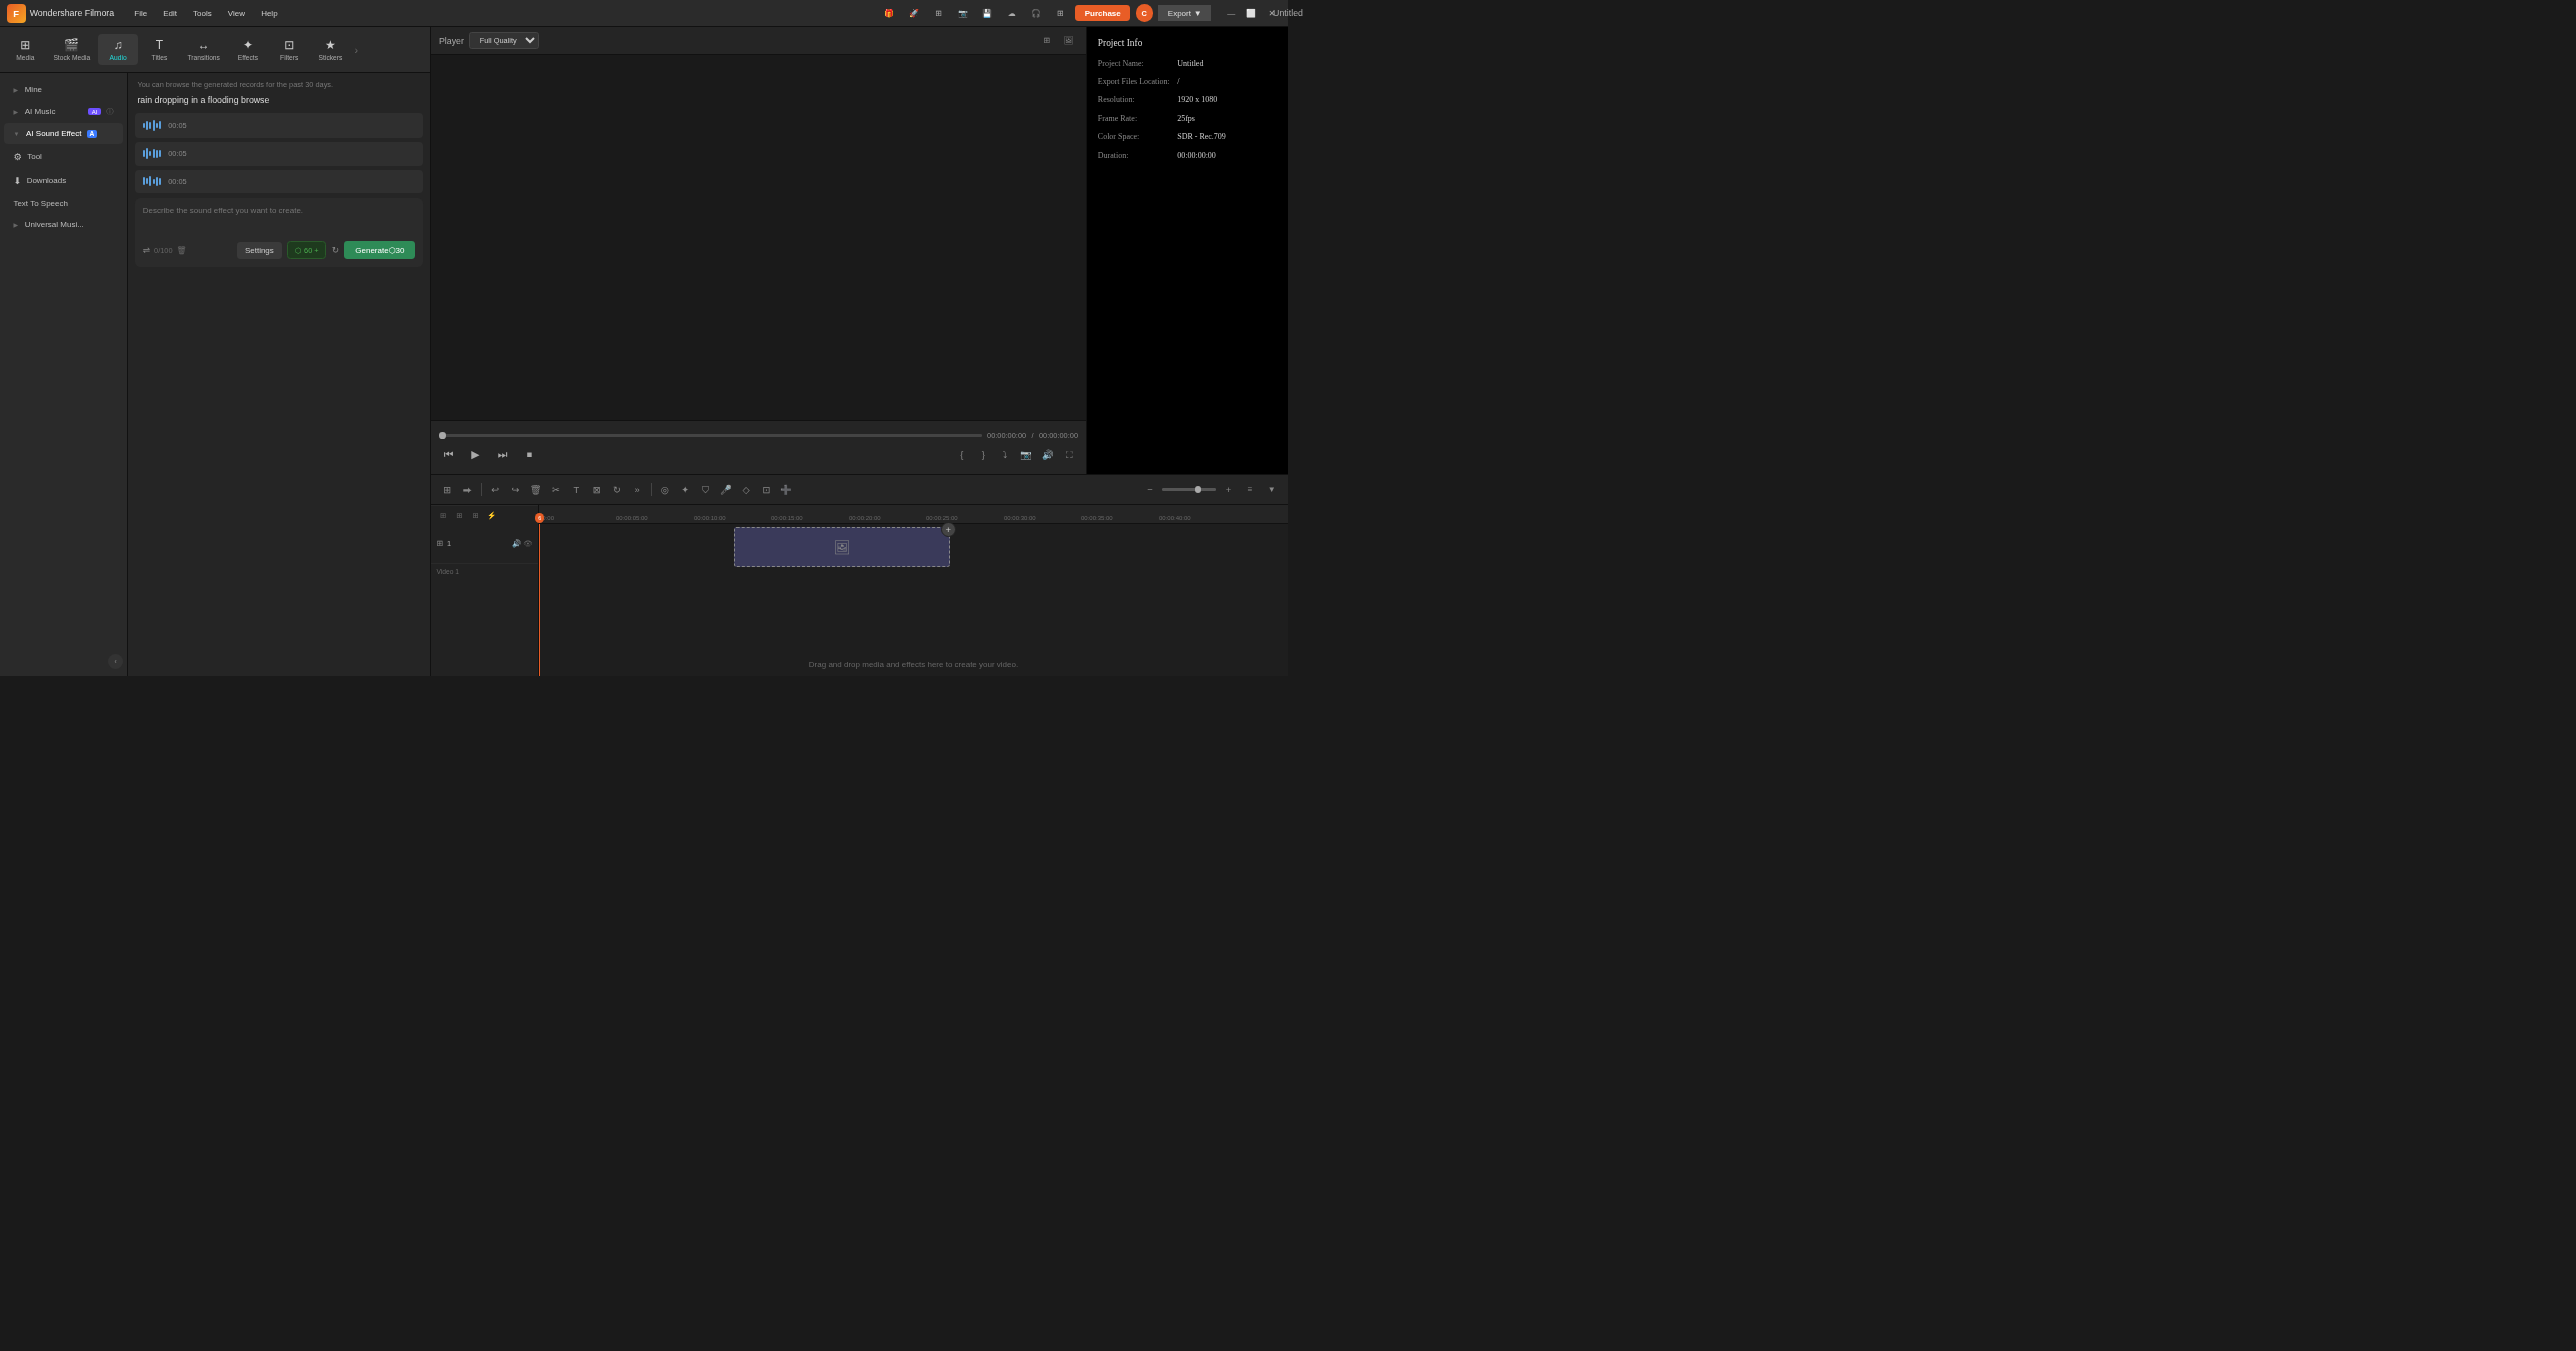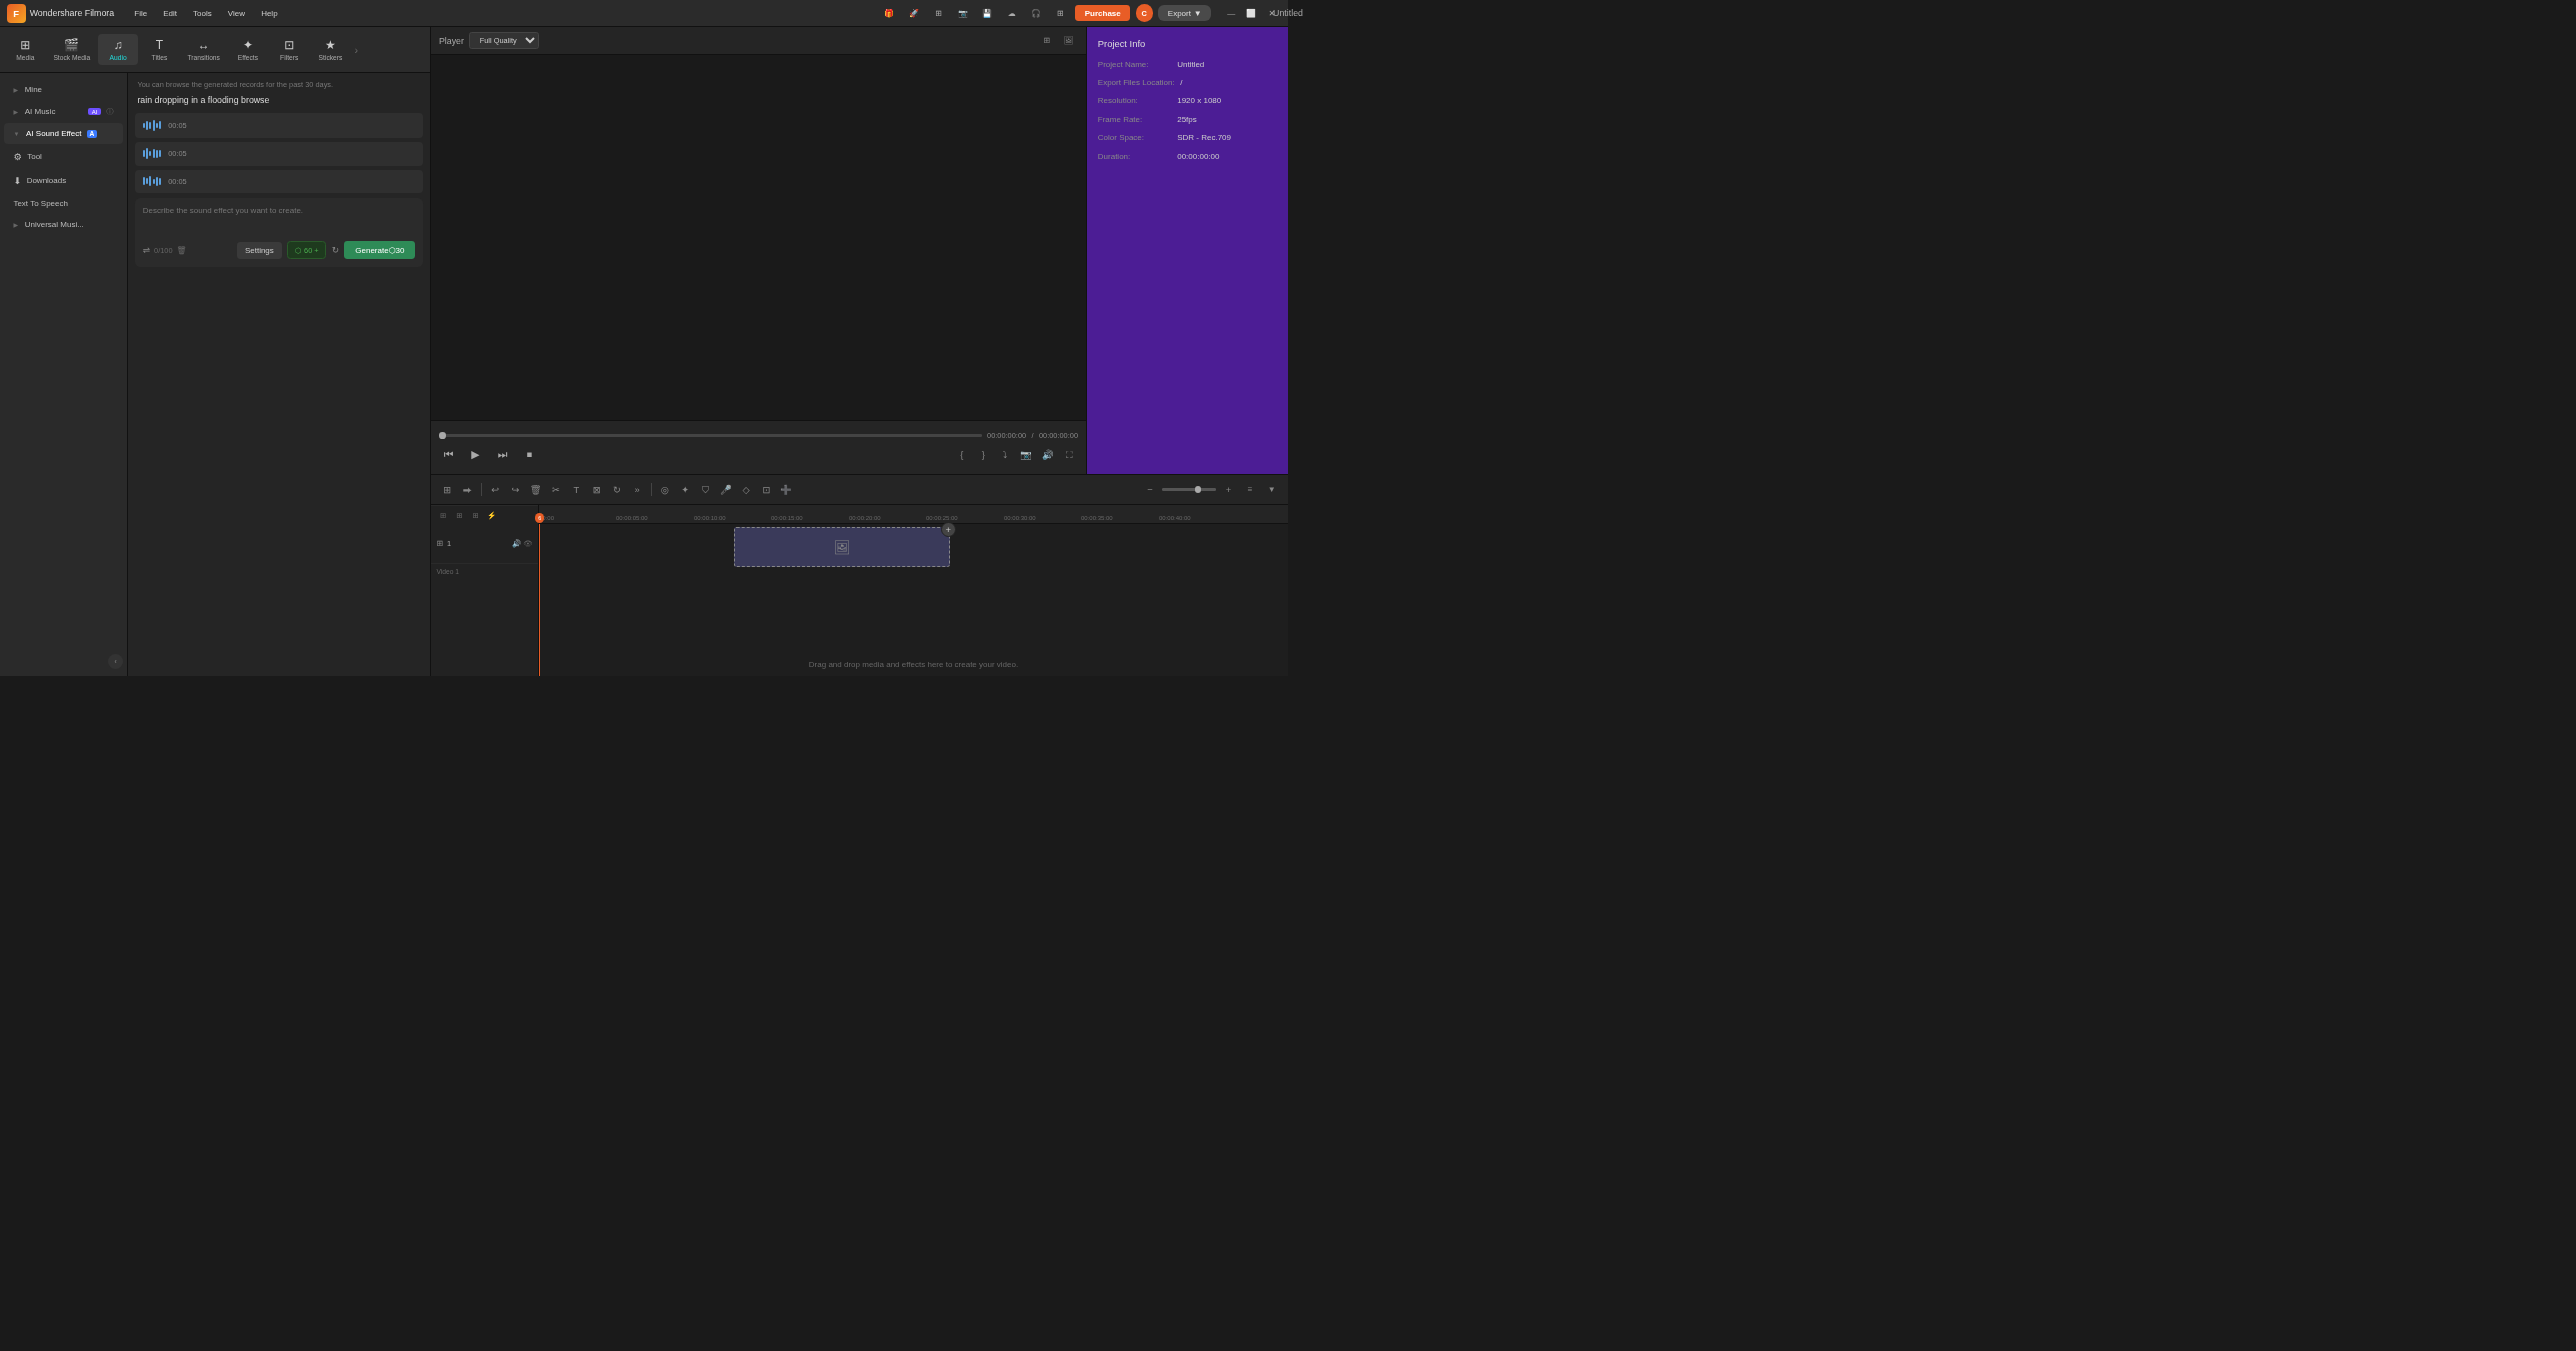--- a/index.html
+++ b/index.html
@@ -87,21 +87,21 @@
       background: #e85d26;
       border-radius: 50%;
       display: flex; align-items: center; justify-content: center;
       color: white; font-size: 7.4px; font-weight: bold;
     }
     .export-btn {
       background: #4a4a4a;
       color: #ddd;
       border: none;
       padding: 3.4px 9.4px;
-      border-radius: 6px;
+      border-radius: 0;
       cursor: pointer;
       font-size: 8px;
       display: flex; align-items: center; gap: 2.7px;
     }
     .win-controls {
       display: flex; gap: 1.3px; margin-left: 5.4px;
     }
     .win-btn {
       width: 19px; height: 19px;
       display: flex; align-items: center; justify-content: center;
@@ -435,23 +435,24 @@
       color: #888;
       cursor: pointer;
       font-size: 9.4px;
       width: 17.5px; height: 17.5px;
       display: flex; align-items: center; justify-content: center;
     }
 
     
     .project-info-panel {
       width: 202px;
-      background: #4c1d95;
+      background: #000000;
       border-left: 0.7px solid #111;
       padding: 10.8px;
+      font-family: Liberation Serif, serif;
     }
     .project-info-title {
       font-size: 9.4px;
       color: #ddd;
       font-weight: 500;
       margin-bottom: 10.8px;
     }
     .info-row {
       display: flex;
       margin-bottom: 9.4px;

